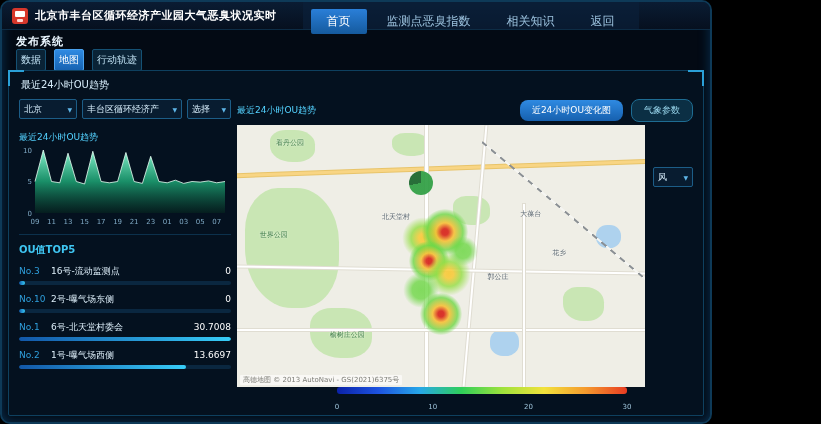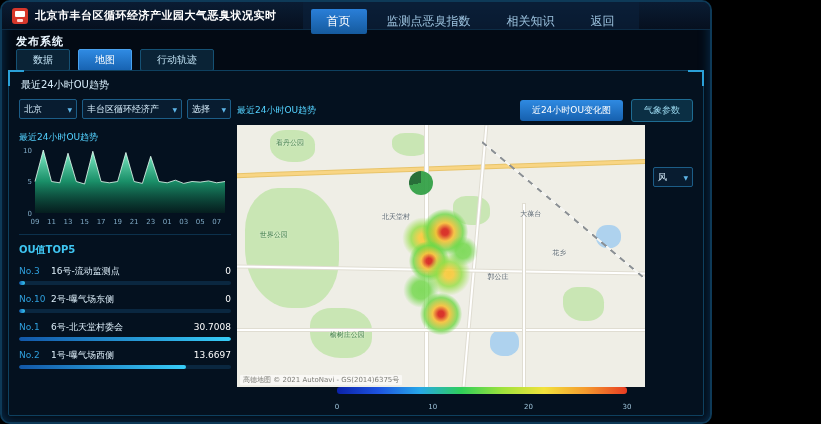--- a/index.html
+++ b/index.html
@@ -11,21 +11,21 @@
   .logo{width:16px;height:16px;background:#d6372b;border-radius:3px;position:relative;flex:0 0 auto;}
   .logo::after{content:"";position:absolute;left:3px;top:3px;width:10px;height:6px;background:#fff;border-radius:1px;}
   .logo::before{content:"";position:absolute;left:5px;bottom:2px;width:6px;height:3px;background:#ffd9d4;border-radius:1px;}
   .title{margin-left:7px;font-size:11px;font-weight:bold;color:#fff;letter-spacing:.5px;white-space:nowrap;}
   .nav{margin-left:26px;display:flex;align-items:center;height:100%;background:rgba(10,32,58,.65);padding:0 8px;gap:4px;}
   .nav-item{font-size:12px;color:#9cc2de;padding:4px 16px;cursor:pointer;white-space:nowrap;margin-top:12px;}
   .nav-item.active{background:linear-gradient(180deg,#2a7fd8,#155a9e);color:#fff;border-radius:2px;}
   
   .sys-label{position:absolute;top:32px;left:14px;font-size:11px;color:#eaf6ff;font-weight:bold;letter-spacing:1px;}
   .tabs{position:absolute;top:47px;left:14px;display:flex;gap:8px;}
-  .tab{font-size:10px;color:#bfe0f2;background:#0a2336;border:1px solid #155174;padding:3px 16px;border-radius:2px;cursor:pointer;white-space:nowrap;text-align:center;}
+  .tab{font-size:10px;color:#bfe0f2;background:#0a2336;border:1px solid #155174;padding:3px 4px;border-radius:2px;cursor:pointer;white-space:nowrap;text-align:center;}
   .tab.active{background:linear-gradient(180deg,#2f8ae2,#1763b2);border-color:#4aa2ef;color:#fff;}
   
   .panel{position:absolute;left:6px;right:6px;top:68px;bottom:6px;border:1px solid #0e405f;background:#04111f;border-radius:2px;}
   .panel::before{content:"";position:absolute;left:-1px;top:-1px;width:14px;height:14px;border-left:2px solid #2aa0d8;border-top:2px solid #2aa0d8;}
   .panel::after{content:"";position:absolute;right:-1px;top:-1px;width:14px;height:14px;border-right:2px solid #2aa0d8;border-top:2px solid #2aa0d8;}
   .panel-title{position:absolute;top:7px;left:12px;font-size:10px;color:#d6ecfa;}
   
   .left-col{position:absolute;left:10px;top:28px;width:212px;bottom:8px;}
   .selects{display:flex;gap:5px;}
   .select{height:20px;background:#081c30;border:1px solid #1c5d87;border-radius:2px;display:flex;align-items:center;font-size:9px;color:#d8eefc;padding:0 4px;cursor:pointer;}
@@ -39,21 +39,21 @@
   .t5line{display:flex;align-items:baseline;font-size:9px;}
   .t5rank{color:#2f9fdc;width:32px;flex:0 0 auto;}
   .t5name{color:#dcedf8;flex:1;overflow:hidden;white-space:nowrap;text-overflow:ellipsis;}
   .t5val{color:#fff;margin-left:6px;}
   .t5track{margin-top:3px;height:4px;background:#0a2740;border-radius:2px;overflow:hidden;}
   .t5fill{height:100%;background:linear-gradient(90deg,#1257a8,#37cdf8);border-radius:2px;}
   
   .right-col{position:absolute;left:228px;right:10px;top:28px;bottom:8px;}
   .rc-head{display:flex;align-items:center;height:22px;}
   .rc-title{font-size:9px;color:#54d2ff;flex:1;}
-  .btn{font-size:9px;padding:4px 12px;border-radius:3px;cursor:pointer;margin-left:8px;white-space:nowrap;}
+  .btn{font-size:9px;padding:4px 12px;border-radius:8px;cursor:pointer;margin-left:8px;white-space:nowrap;}
   .btn.primary{background:linear-gradient(180deg,#2f8ae2,#1660ae);color:#fff;}
   .btn.ghost{background:#0b2f44;border:1px solid #1e6c92;color:#9edcf2;}
   .map{position:absolute;left:0;top:26px;width:calc(100% - 48px);height:262px;background:#efeee6;overflow:hidden;}
   .layer-select{position:absolute;right:0;top:68px;width:40px;}
   .legend-row{position:absolute;left:100px;right:66px;bottom:2px;height:18px;}
   .legend-bar{height:7px;border-radius:3px;}
   .legend-tick{position:absolute;top:9px;font-size:7px;color:#9fc4da;transform:translateX(-50%);}
   
   .park{position:absolute;background:#c9e6b4;border-radius:35% 45% 40% 50%;}
   .water{position:absolute;background:#aed2ee;border-radius:45%;}
@@ -201,21 +201,21 @@
         <div class="water" style="left:62%;top:78%;width:7%;height:10%"></div>
 
         <div class="road major" style="left:-2%;top:16%;width:104%;height:3px;transform:rotate(-2deg)"></div>
         <div class="road" style="left:46%;top:0;width:3px;height:100%"></div>
         <div class="road" style="left:58%;top:0;width:2px;height:100%;transform:rotate(5deg)"></div>
         <div class="road" style="left:0;top:55%;width:100%;height:2px;transform:rotate(1deg)"></div>
         <div class="road" style="left:0;top:78%;width:100%;height:2px"></div>
         <div class="road" style="left:70%;top:30%;width:2px;height:70%"></div>
         <div class="rail" style="left:60%;top:6%;width:55%;transform:rotate(40deg);transform-origin:left center"></div>
 
-        <div class="attribution">高德地图 © 2021 AutoNavi - GS(2014)6375号</div>
+        <div class="attribution">高德地图 © 2013 AutoNavi - GS(2021)6375号</div>
       <div class="map-label park-label" style="left: 13%; top: 7%;">看丹公园</div>
           <div class="map-label park-label" style="left: 9%; top: 42%;">世界公园</div>
           <div class="map-label" style="left: 39%; top: 35%;">北天堂村</div>
           <div class="map-label" style="left: 72%; top: 34%;">大葆台</div>
           <div class="map-label" style="left: 79%; top: 49%;">花乡</div>
           <div class="map-label" style="left: 64%; top: 58%;">郭公庄</div>
           <div class="map-label park-label" style="left: 27%; top: 80%;">榆树庄公园</div>
           <div class="heat" style="height: 24px; width: 24px; left: 45%; top: 22%; background: conic-gradient(rgb(46, 158, 66) 0deg, rgb(46, 158, 66) 72%, rgb(23, 99, 42) 72%, rgb(23, 99, 42) 100%); opacity: 0.92;"></div>
           <div class="heat" style="height: 42px; width: 42px; left: 45.5%; top: 43%; background: radial-gradient(circle, rgba(248, 200, 50, 0.9) 0%, rgba(248, 200, 50, 0.85) 14%, rgba(150, 222, 70, 0.82) 40%, rgba(110, 215, 70, 0) 70%);"></div>
           <div class="heat" style="height: 46px; width: 46px; left: 51%; top: 41%; background: radial-gradient(circle, rgba(215, 35, 25, 0.92) 0%, rgba(215, 35, 25, 0.9) 10%, rgba(248, 190, 45, 0.85) 28%, rgba(110, 215, 70, 0.8) 55%, rgba(110, 215, 70, 0) 72%);"></div>

